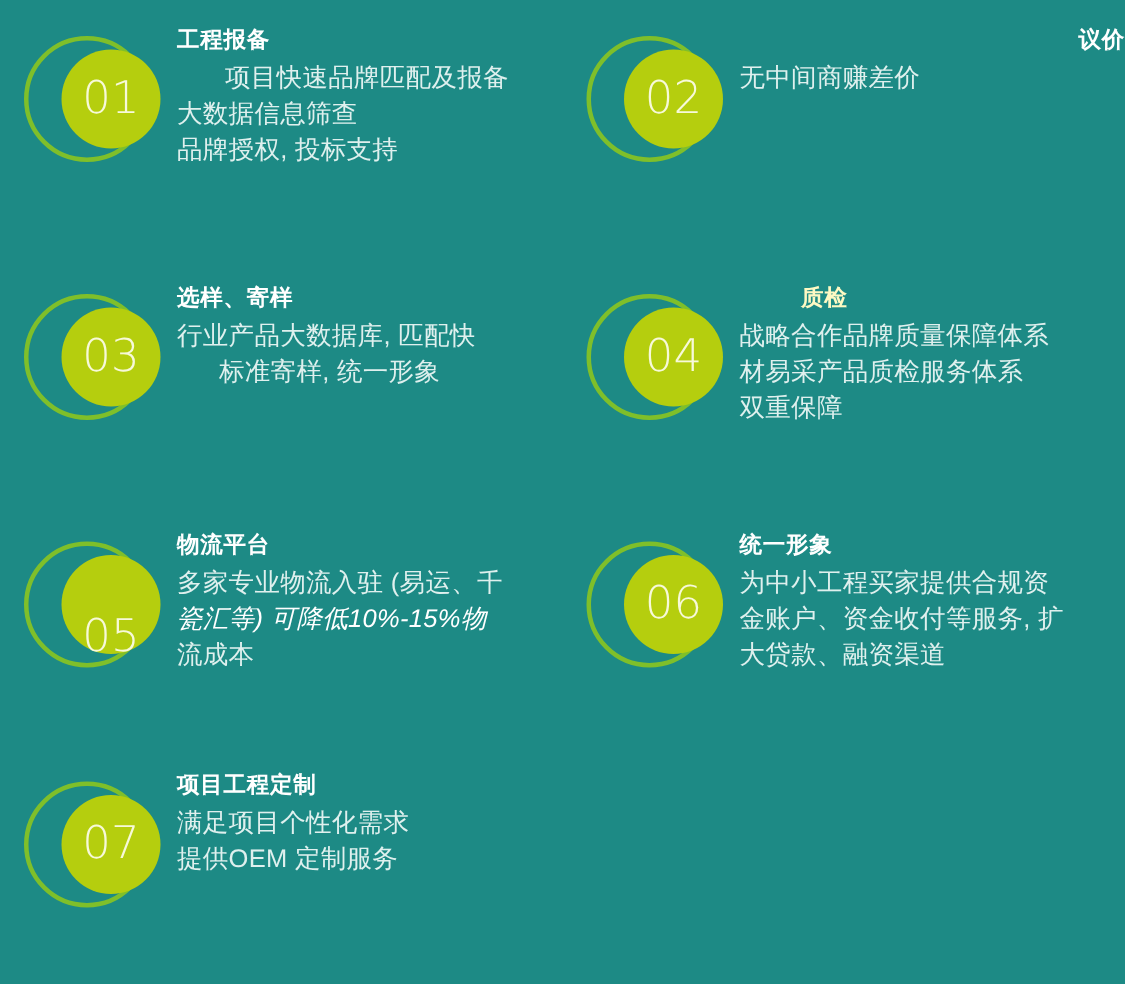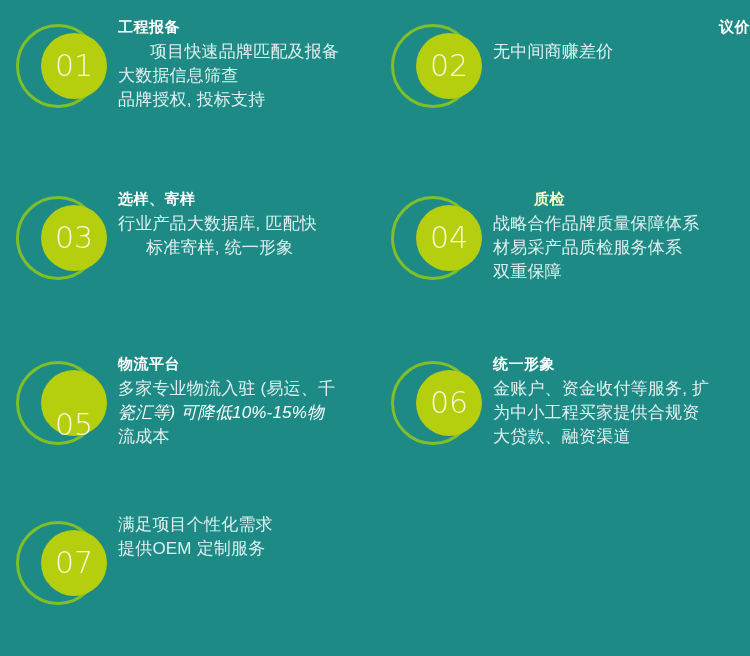--- a/index.html
+++ b/index.html
@@ -203,35 +203,36 @@
     <div class="feature">
       <div class="badge">
         <div class="badge-ring" style="border-color: rgb(127, 191, 42);"></div>
         <div class="badge-core" style="background: rgb(181, 206, 14);">
           <span class="badge-num" style="color: rgb(247, 249, 217);">06</span>
         </div>
       </div>
       <div class="textblock">
         <div class="f-title" style="color: rgb(255, 255, 255);">统一形象</div>
         <ul class="f-lines">
+          <li class="f-line" style="color: rgb(223, 240, 238);">为中小工程买家提供合规资</li>
           <li class="f-line" style="color: rgb(223, 240, 238);">金账户、资金收付等服务, 扩</li>
-          <li class="f-line" style="color: rgb(223, 240, 238);">为中小工程买家提供合规资</li>
           <li class="f-line" style="color: rgb(223, 240, 238);">大贷款、融资渠道</li>
         </ul>
       </div>
     </div>
 
     <div class="feature">
       <div class="badge">
         <div class="badge-ring" style="border-color: rgb(127, 191, 42);"></div>
         <div class="badge-core" style="background: rgb(181, 206, 14);">
           <span class="badge-num" style="color: rgb(247, 249, 217);">07</span>
         </div>
       </div>
       <div class="textblock">
+        <div class="f-title" style="color: rgb(255, 255, 255);">项目工程定制</div>
         <ul class="f-lines">
           <li class="f-line" style="color: rgb(223, 240, 238);">满足项目个性化需求</li>
           <li class="f-line" style="color: rgb(223, 240, 238);">提供OEM 定制服务</li>
         </ul>
       </div>
     </div>
 
   </div>
 </div>
 

